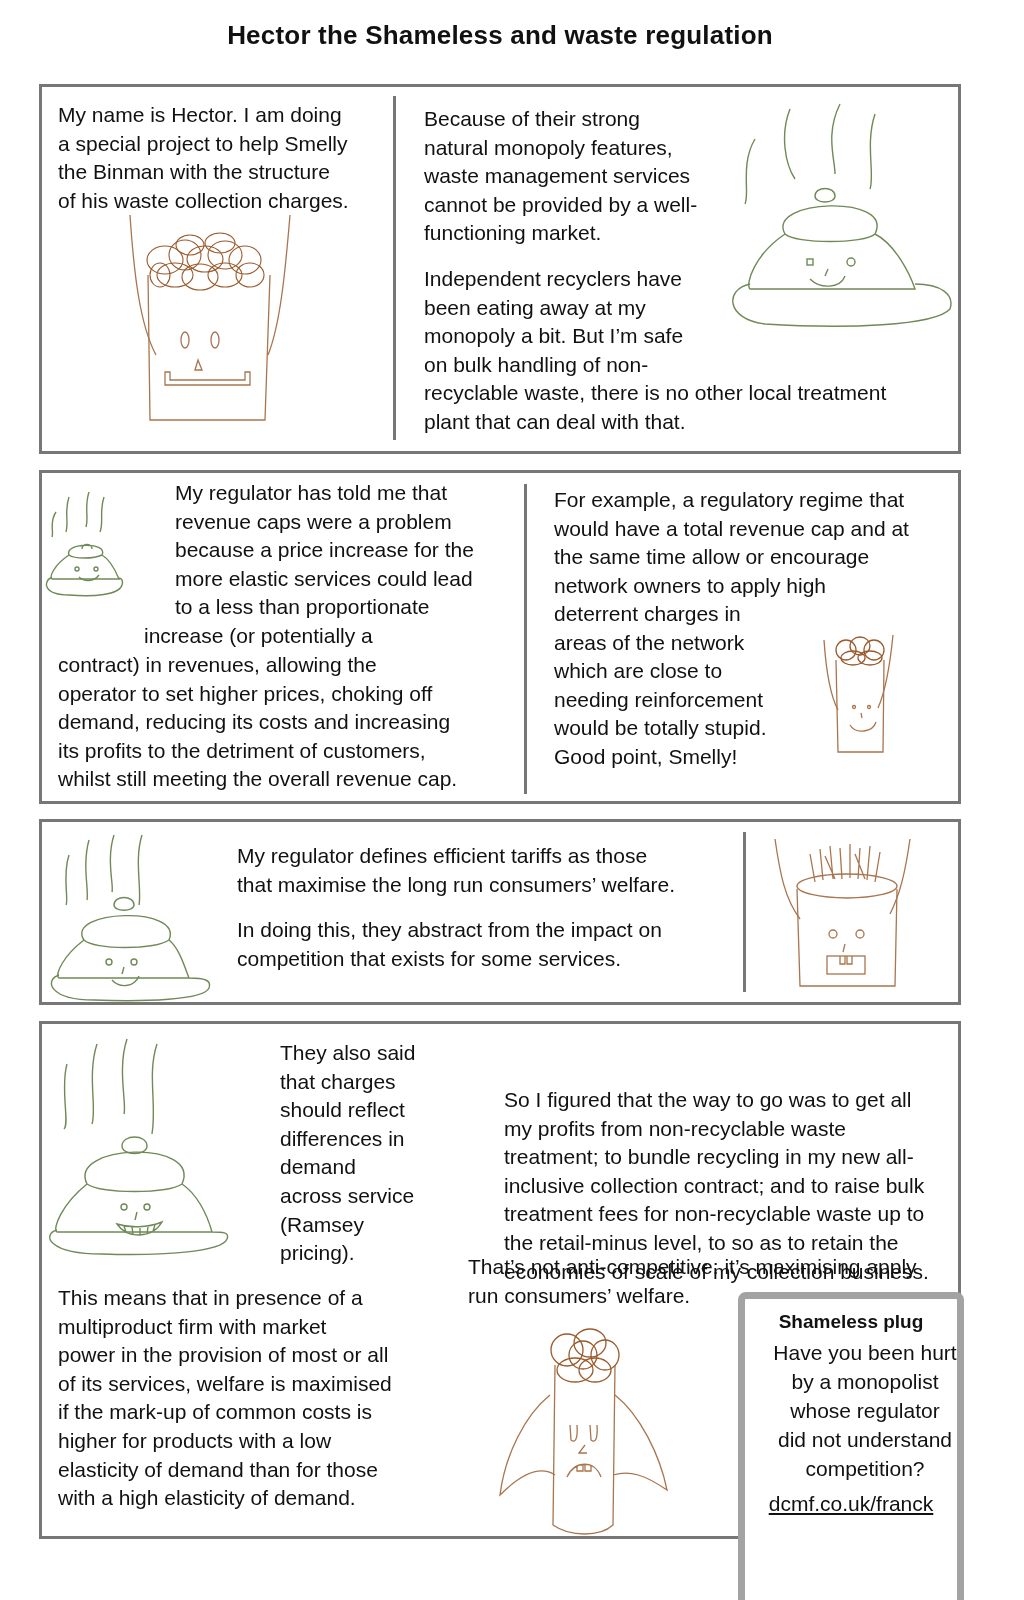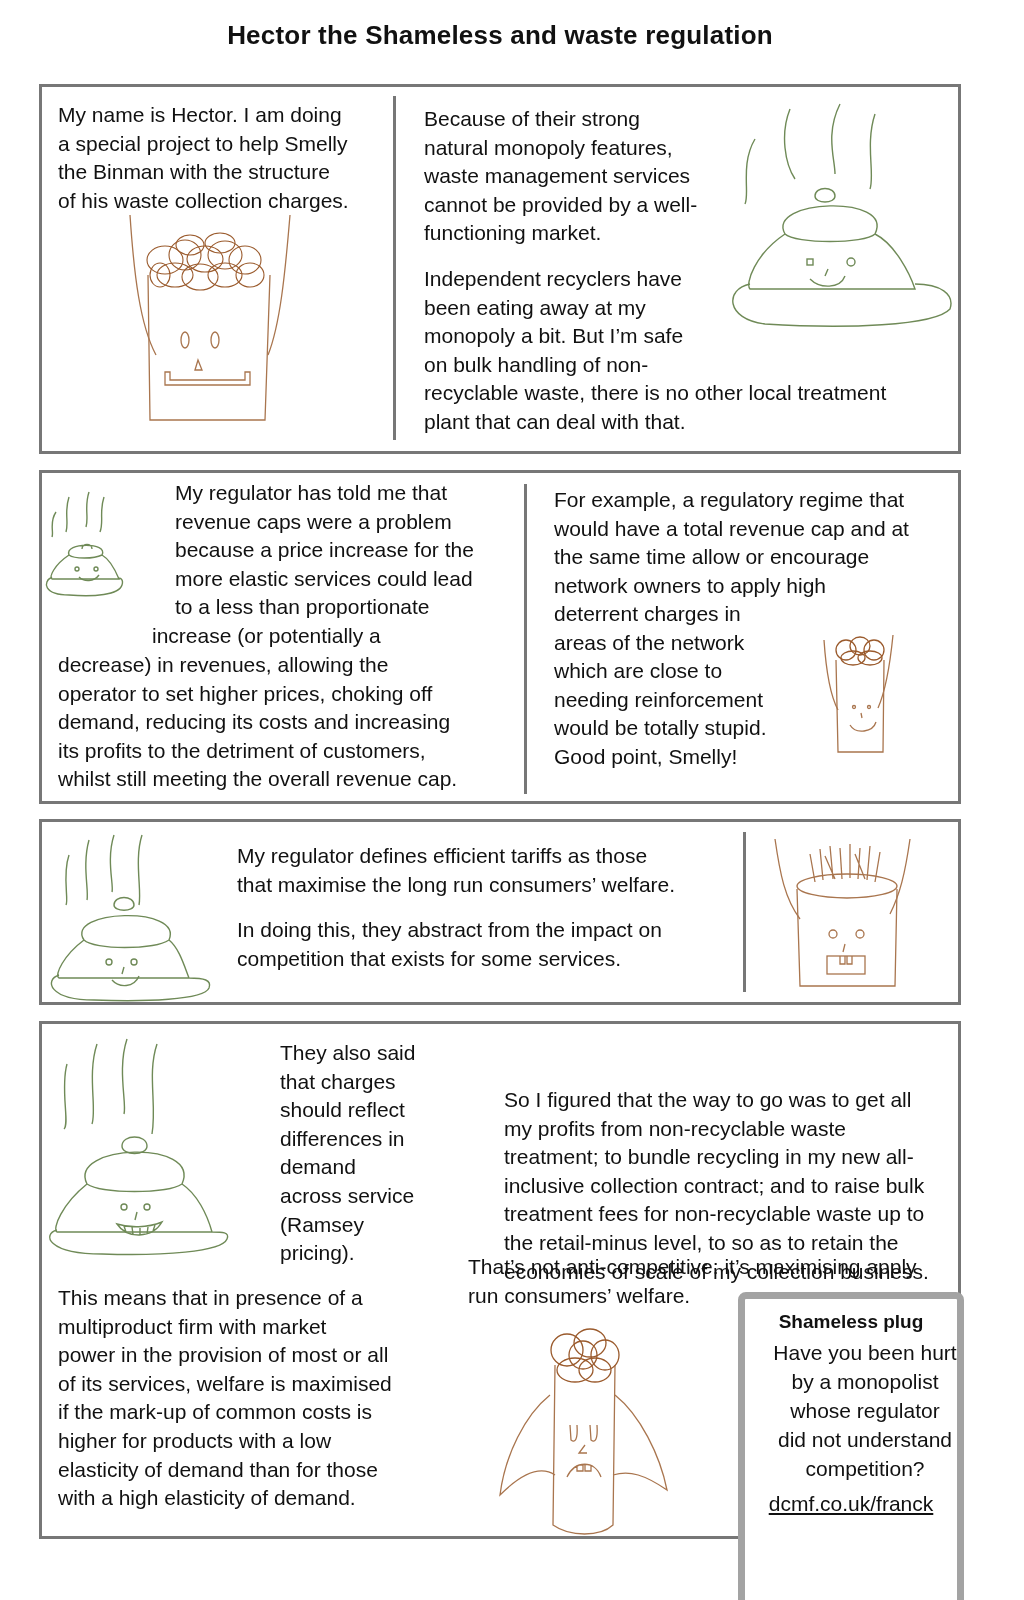--- a/index.html
+++ b/index.html
@@ -83,22 +83,22 @@
   <path class="g" d="M25 68 C 10 78, 5 90, 8 92 L 75 92 C 70 80, 65 72, 58 68 M 8 90 C -2 95, 0 108, 25 108 C 50 110, 75 108, 78 98 C 80 92, 75 90, 75 92"></path>
   <circle class="g" cx="33" cy="82" r="2"></circle>
     <circle class="g" cx="52" cy="82" r="2"></circle>
   <path class="g" d="M35 90 C 40 95, 50 95, 55 88"></path>
 </svg>
 <div class="txt" style="left:175px;top:479px;">My regulator has told me that
 revenue caps were a problem
 because a price increase for the
 more elastic services could lead
 to a less than proportionate</div>
-<div class="txt" style="left:152px;top:622px;text-align:center;">increase (or potentially a</div>
-<div class="txt" style="left:58px;top:651px;">decrease) in revenues, allowing the
+<div class="txt" style="left:144px;top:622px;text-align:center;">increase (or potentially a</div>
+<div class="txt" style="left:58px;top:651px;">contract) in revenues, allowing the
 operator to set higher prices, choking off
 demand, reducing its costs and increasing
 its profits to the detriment of customers,
 whilst still meeting the overall revenue cap.</div>
 <div class="vdiv" style="left:524px;top:484px;height:310px;"></div>
 <div class="txt" style="left:554px;top:486px;">For example, a regulatory regime that
 would have a total revenue cap and at
 the same time allow or encourage
 network owners to apply high</div>
 <div class="txt" style="left:554px;top:600px;">deterrent charges in

